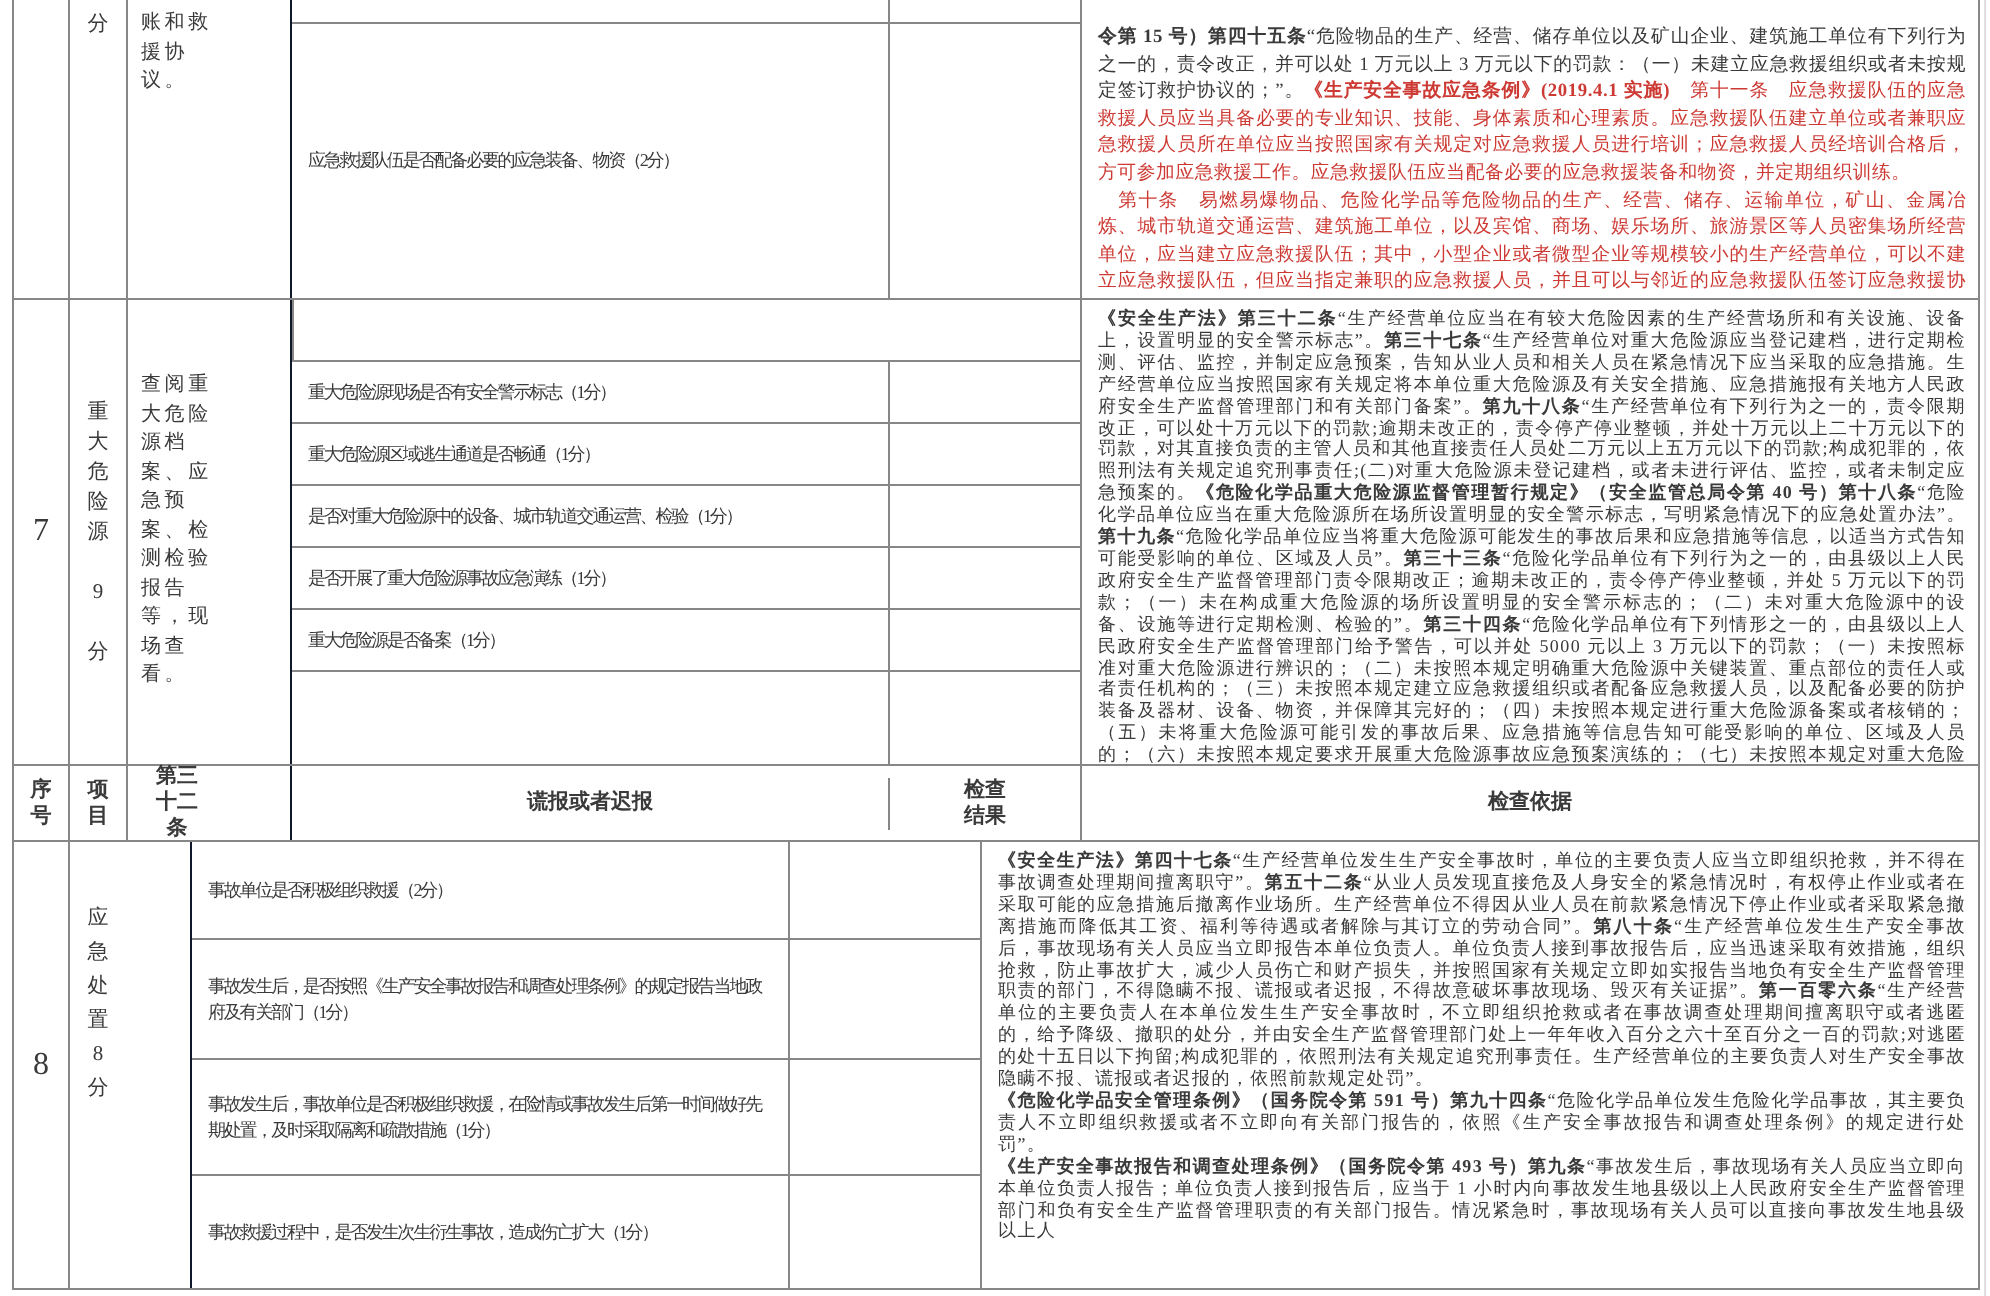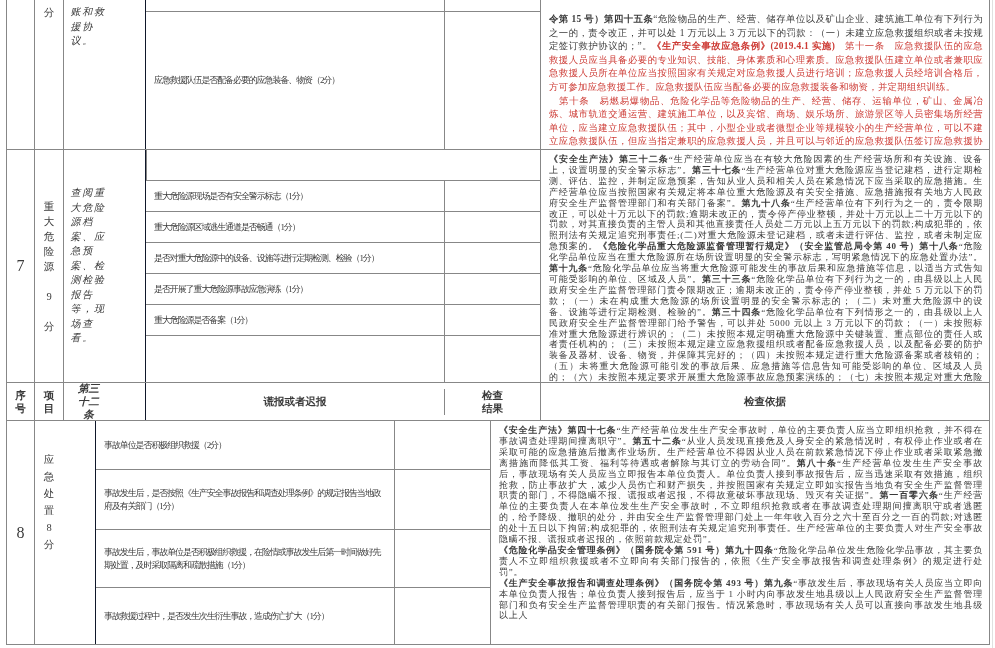--- a/index.html
+++ b/index.html
@@ -5,21 +5,21 @@
   html,body{margin:0;padding:0;background:#ffffff;}
   body{width:995px;height:648px;overflow:hidden;
        font-family:"Liberation Serif","DejaVu Serif",serif;color:#3a3a3a;}
   .page{position:relative;width:995px;height:648px;background:#fff;}
   .page-edge{position:absolute;right:2px;top:0;bottom:0;width:1px;background:#e0e0e0;}
   .tbl{position:absolute;left:6px;top:0;width:984px;}
   .band{display:flex;border-bottom:1px solid #878787;box-sizing:border-box;align-items:stretch;}
   .cell{border-left:1px solid #878787;box-sizing:border-box;}
   .c1{width:28px;}
   .c2{width:29px;}
-  .c3{width:50px;font-style:italic;}
+  .c3{width:50px;}
   .cmid{width:395px;border-left:1px solid #0f172a;box-sizing:border-box;display:flex;flex-direction:column;margin-left:32px;}
   .c6{flex:1;border-left:1px solid #878787;border-right:1px solid #878787;}
   
   .vcell{display:flex;justify-content:center;align-items:center;text-align:center;}
   .vcell.top{align-items:flex-start;}
   .vcell.early{align-items:flex-start;}
   .xiangmu{display:inline-block;width:12px;font-size:10.5px;line-height:15px;white-space:pre-line;word-break:break-all;}
   .lh18 .xiangmu{line-height:17px;}
   .pt6{padding-top:5px;}
   .pt30{padding-top:30px;}
@@ -89,21 +89,21 @@
         </div>
         <div class="sub" style="height:31px">
           <div class="itext">重大危险源现场是否有安全警示标志（1分）</div>
           <div class="rcell"></div>
         </div>
         <div class="sub" style="height:31px">
           <div class="itext">重大危险源区域逃生通道是否畅通（1分）</div>
           <div class="rcell"></div>
         </div>
         <div class="sub" style="height:31px">
-          <div class="itext">是否对重大危险源中的设备、设施等进行定期检测、检验（1分）</div>
+          <div class="itext">是否对重大危险源中的设备、城市轨道交通运营、检验（1分）</div>
           <div class="rcell"></div>
         </div>
         <div class="sub" style="height:31px">
           <div class="itext">是否开展了重大危险源事故应急演练（1分）</div>
           <div class="rcell"></div>
         </div>
         <div class="sub" style="height:31px">
           <div class="itext">重大危险源是否备案（1分）</div>
           <div class="rcell"></div>
         </div>

